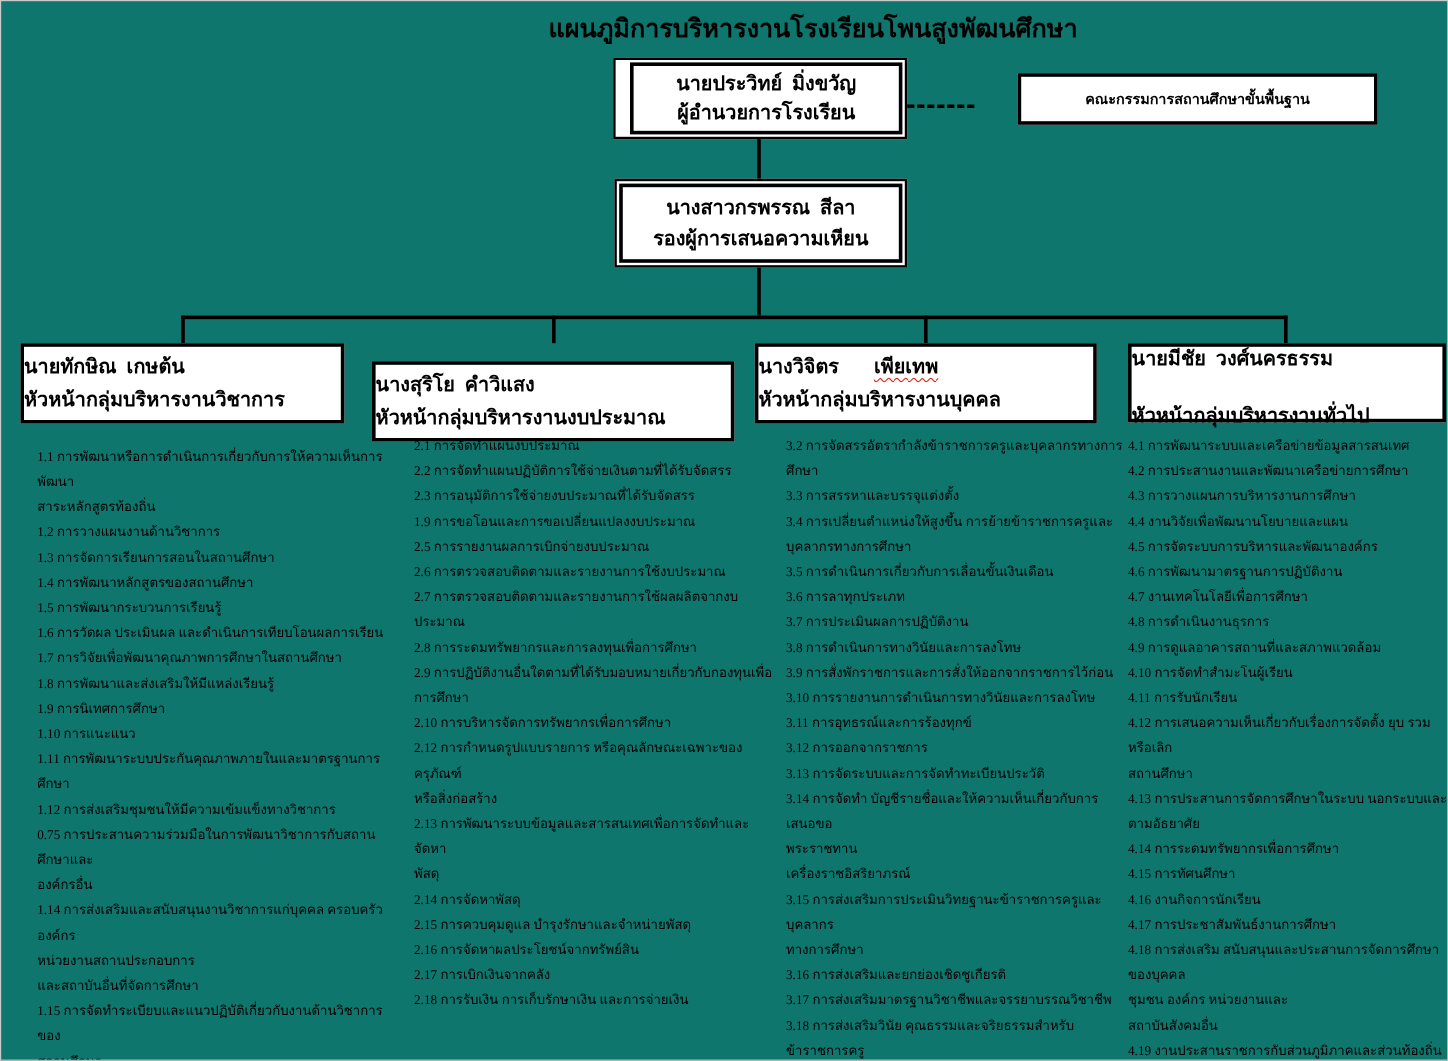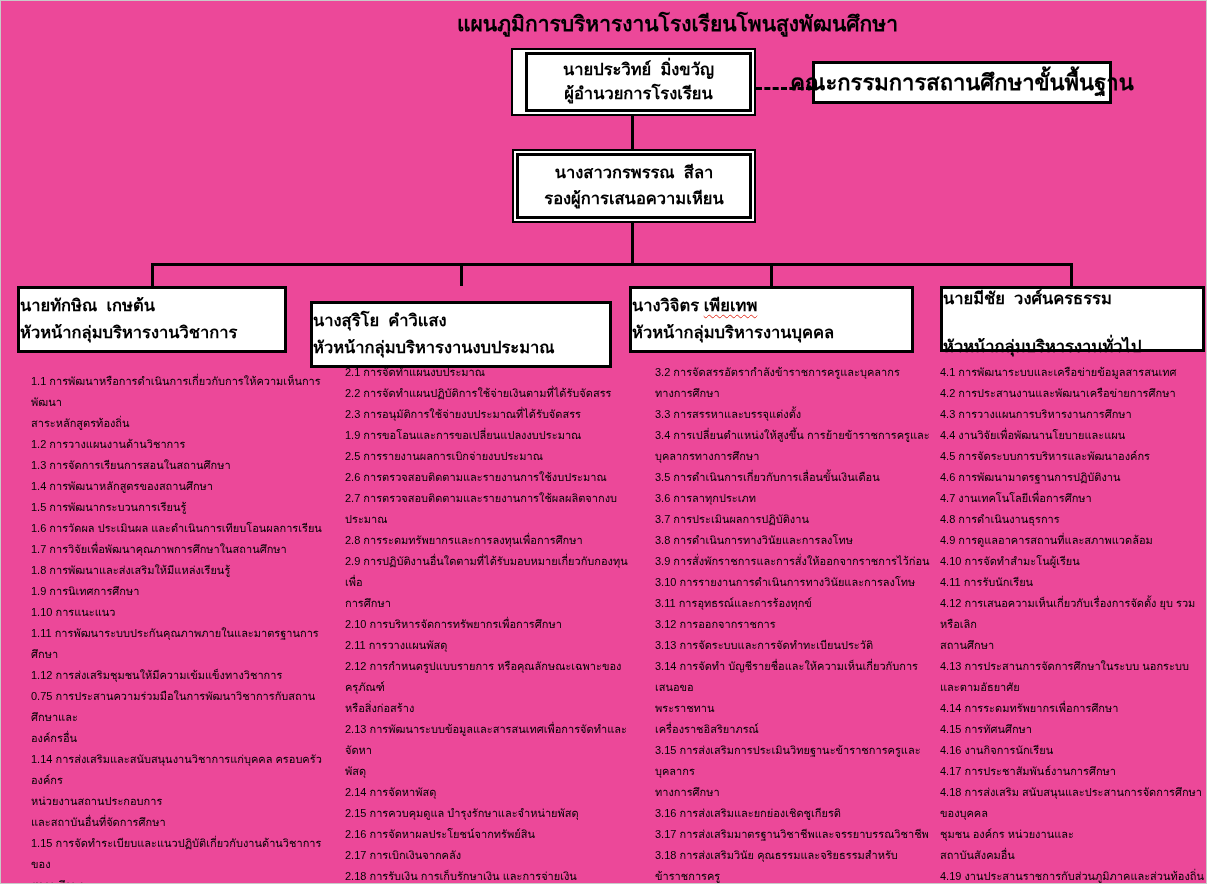--- a/index.html
+++ b/index.html
@@ -1,20 +1,20 @@
 <!DOCTYPE html>
 <html lang="th"><head>
 <meta charset="utf-8">
 <style>
   * { margin:0; padding:0; box-sizing:border-box; }
   html,body { background:#fff; }
   body { font-family:"Liberation Sans","DejaVu Sans",sans-serif; color:#000; }
   #page {
-    position:relative; width:1207px; height:884px; background:#ec4899;
-    border:1px solid #c9c9c9; overflow:hidden;
+    position:relative; width:1207px; height:884px; background:#0f766e;
+    border:1px solid #c9c9c9; overflow:hidden;font-family:Liberation Serif, serif;
   }
   .chart-title {
     position:absolute; top:6px; left:148px; right:0;
     text-align:center; font-size:21px; font-weight:bold; white-space:pre;
   }
   
   .line { position:absolute; background:#000; }
   .dash { position:absolute; border-top:3px dashed #000; height:0; }
   
   .dbox { position:absolute; border:2px solid #000; padding:2px; background:#fff; }
@@ -22,27 +22,28 @@
     border:3px solid #000; width:100%; height:100%;
     display:flex; flex-direction:column; justify-content:space-evenly; align-items:center;
   }
   .sbox {
     position:absolute; border:3px solid #000; background:#fff;
     display:flex; flex-direction:column; justify-content:space-evenly; 
   }
   .cbox {
     position:absolute; border:3px solid #000; background:#fff;
     display:flex; align-items:center; justify-content:center;
-    font-size:22px; font-weight:bold; white-space:pre;
+    font-size:12px; font-weight:bold; white-space:pre;margin-left:36px;
   }
   .bline { font-size:16.5px; font-weight:bold; white-space:pre; line-height:1.2; }
   .wavy {
     text-decoration-line:underline; text-decoration-style:wavy;
     text-decoration-color:#e03020; text-decoration-thickness:1px;
     text-underline-offset:3px;
+    margin-left:25px;
   }
   
   .duties { position:absolute; }
   .duty {
     font-size:11px; line-height:21px; white-space:pre-line; color:#000;
   }
 </style>
 </head>
 <body>
 
@@ -128,21 +129,20 @@
       <div class="duty">2.2 การจัดทำแผนปฏิบัติการใช้จ่ายเงินตามที่ได้รับจัดสรร</div>
       <div class="duty">2.3 การอนุมัติการใช้จ่ายงบประมาณที่ได้รับจัดสรร</div>
       <div class="duty">1.9 การขอโอนและการขอเปลี่ยนแปลงงบประมาณ</div>
       <div class="duty">2.5 การรายงานผลการเบิกจ่ายงบประมาณ</div>
       <div class="duty">2.6 การตรวจสอบติดตามและรายงานการใช้งบประมาณ</div>
       <div class="duty">2.7 การตรวจสอบติดตามและรายงานการใช้ผลผลิตจากงบประมาณ</div>
       <div class="duty">2.8 การระดมทรัพยากรและการลงทุนเพื่อการศึกษา</div>
       <div class="duty">2.9 การปฏิบัติงานอื่นใดตามที่ได้รับมอบหมายเกี่ยวกับกองทุนเพื่อ
 การศึกษา</div>
       <div class="duty">2.10 การบริหารจัดการทรัพยากรเพื่อการศึกษา</div>
-      <div class="duty">2.11 การวางแผนพัสดุ</div>
       <div class="duty">2.12 การกำหนดรูปแบบรายการ หรือคุณลักษณะเฉพาะของครุภัณฑ์
 หรือสิ่งก่อสร้าง</div>
       <div class="duty">2.13 การพัฒนาระบบข้อมูลและสารสนเทศเพื่อการจัดทำและจัดหา
 พัสดุ</div>
       <div class="duty">2.14 การจัดหาพัสดุ</div>
       <div class="duty">2.15 การควบคุมดูแล บำรุงรักษาและจำหน่ายพัสดุ</div>
       <div class="duty">2.16 การจัดหาผลประโยชน์จากทรัพย์สิน</div>
       <div class="duty">2.17 การเบิกเงินจากคลัง</div>
       <div class="duty">2.18 การรับเงิน การเก็บรักษาเงิน และการจ่ายเงิน</div>
     </div>

